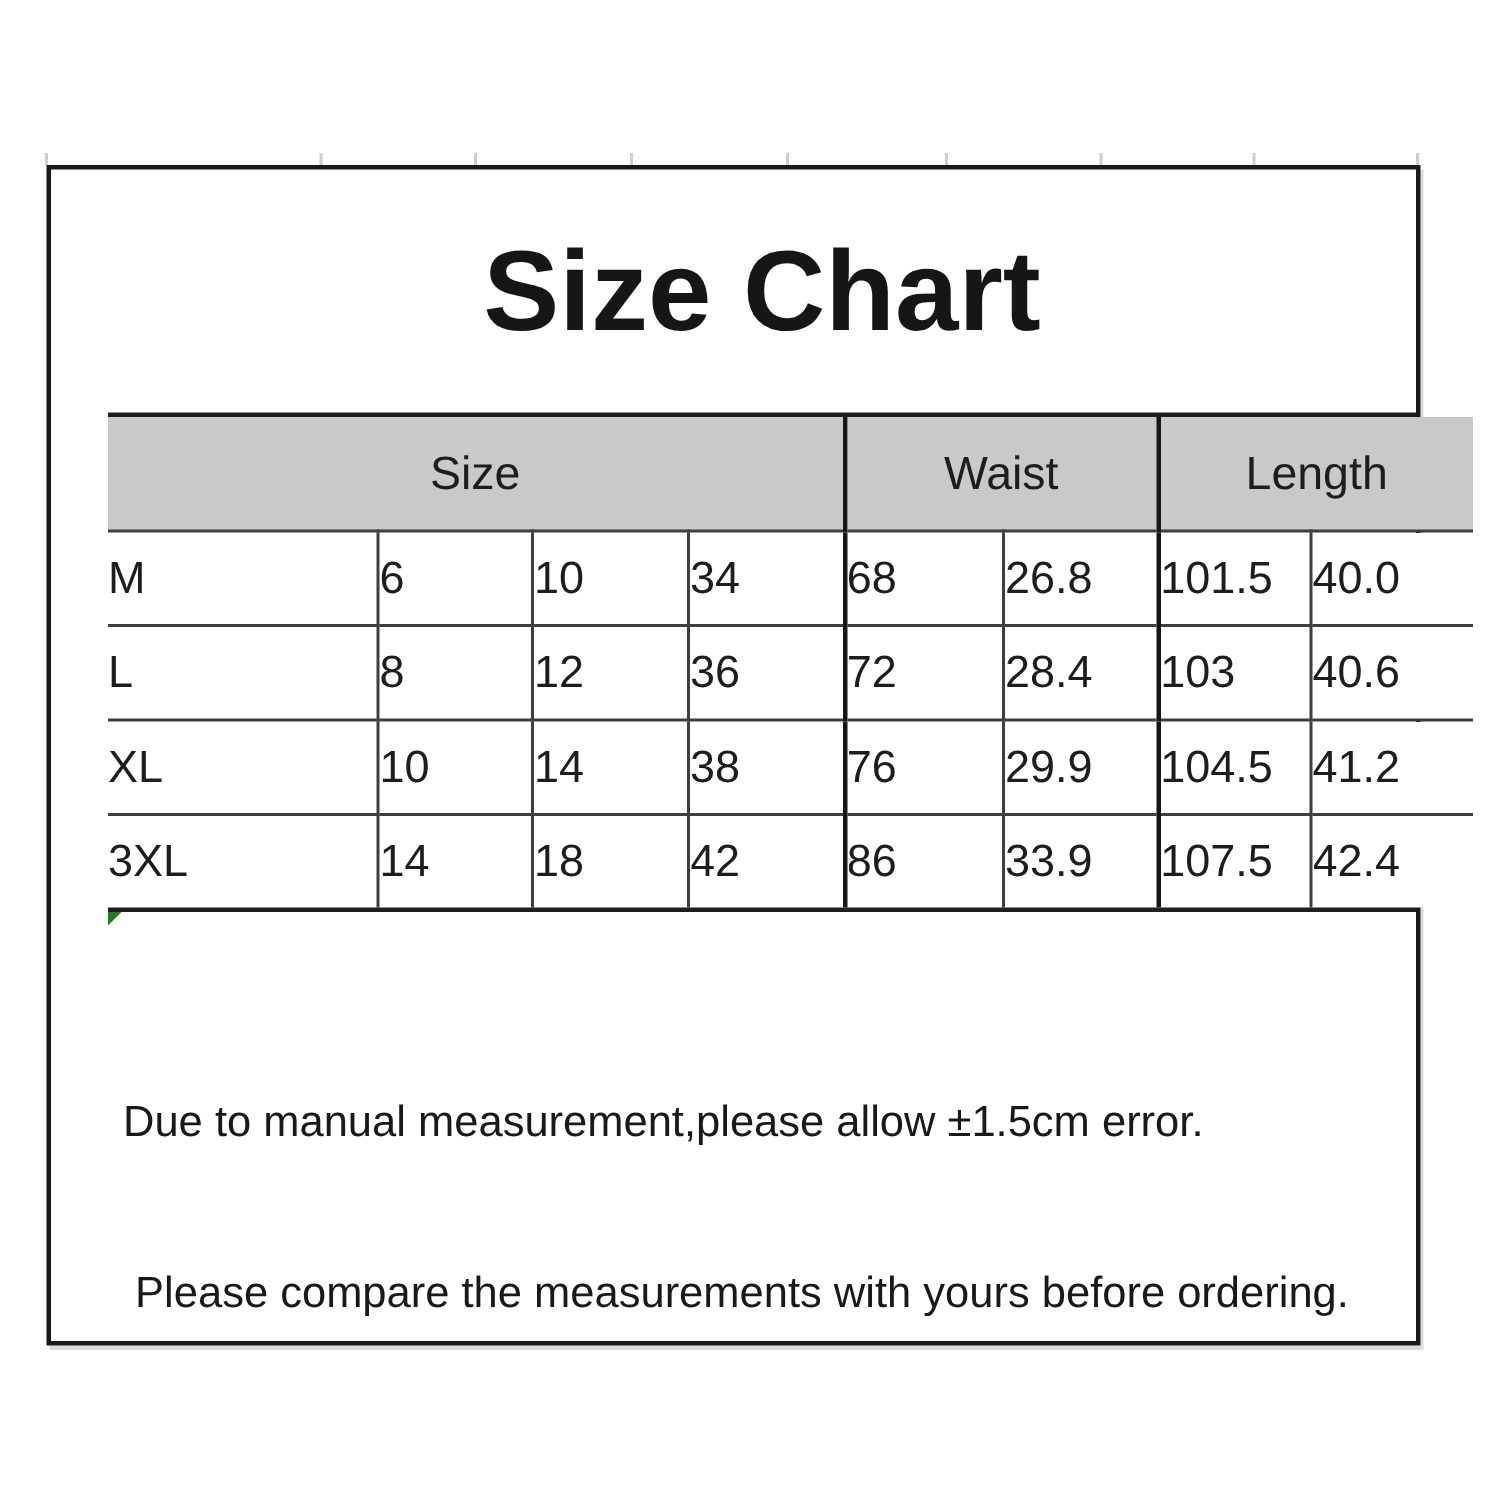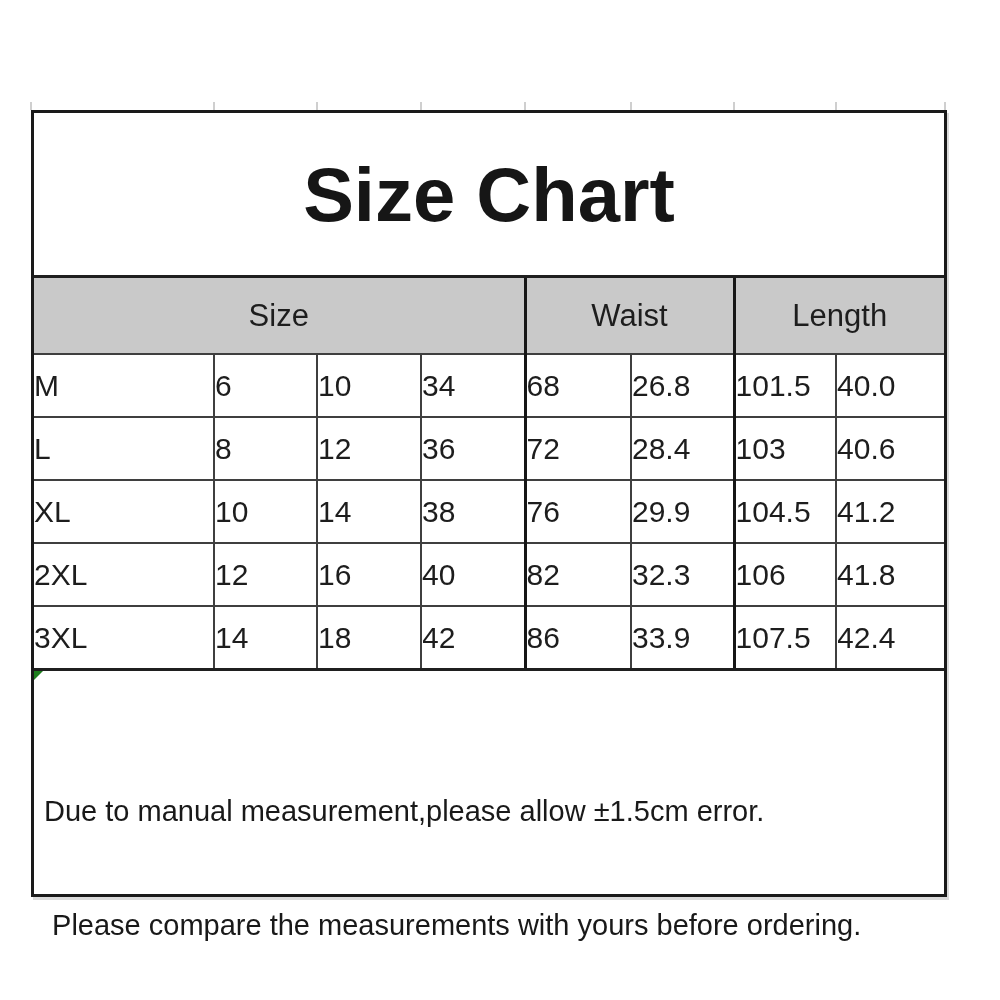--- a/index.html
+++ b/index.html
@@ -9,20 +9,21 @@
   }
   .page{position:relative;width:1000px;height:1000px;background:#ffffff;overflow:hidden;}
 
   
   .tick{position:absolute;top:102px;width:2px;height:8px;background:#cfcfcf;}
 
   .frame{
     position:absolute;left:31px;top:110px;width:916px;height:787px;
     background:#ffffff;border:3px solid #1a1a1a;box-sizing:border-box;
     box-shadow:2px 3px 0 rgba(0,0,0,0.14);
+    padding-left:38px;
   }
 
   .title-area{
     height:165px;box-sizing:border-box;
     display:flex;align-items:center;justify-content:center;
     border-bottom:3px solid #1f1f1f;
     font-size:76px;font-weight:bold;color:#161616;letter-spacing:0;
   }
 
   table.size-table{width:100%;border-collapse:collapse;table-layout:fixed;}
@@ -113,30 +114,20 @@
           <td class="no-l">XL</td>
           <td>10</td>
           <td>14</td>
           <td>38</td>
           <td class="sep">76</td>
           <td>29.9</td>
           <td class="sep">104.5</td>
           <td class="no-r">41.2</td>
         </tr>
         <tr>
-          <td class="no-l">2XL</td>
-          <td>12</td>
-          <td>16</td>
-          <td>40</td>
-          <td class="sep">82</td>
-          <td>32.3</td>
-          <td class="sep">106</td>
-          <td class="no-r">41.8</td>
-        </tr>
-        <tr>
           <td class="no-l">3XL</td>
           <td>14</td>
           <td>18</td>
           <td>42</td>
           <td class="sep">86</td>
           <td>33.9</td>
           <td class="sep">107.5</td>
           <td class="no-r">42.4</td>
         </tr>
       </tbody>

